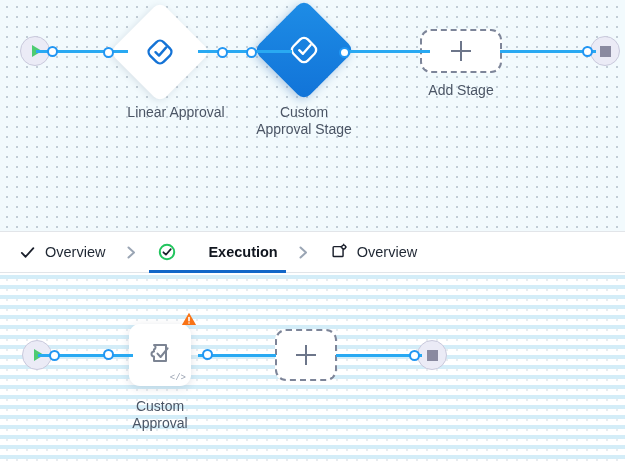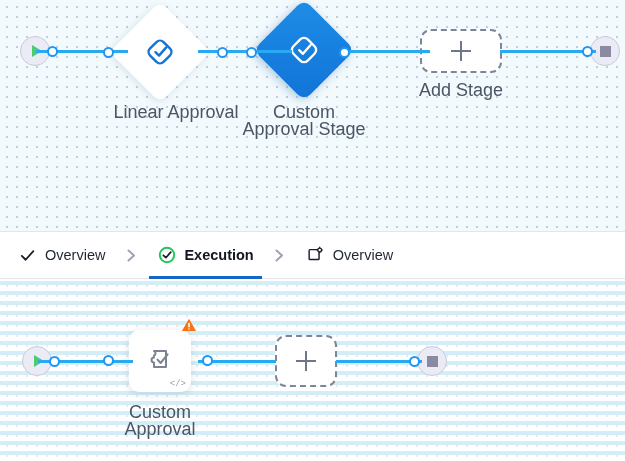--- a/index.html
+++ b/index.html
@@ -53,42 +53,42 @@
     position: absolute;
     inset: 0;
     background: linear-gradient(to bottom, rgba(255,255,255,0.55), rgba(255,255,255,0.55));
     pointer-events: none;
   }
   .canvas-steps > * { position: relative; }
 
   
   .tabbar {
     position: relative;
-    height: 48px;
+    height: 42px;
     flex: none;
     background: #ffffff;
     border-top: 1px solid #e2e5e9;
     border-bottom: 1px solid #e2e5e9;
     display: flex;
     align-items: stretch;
     padding-left: 14px;
     box-sizing: border-box;
   }
   .tab {
     display: flex;
     align-items: center;
     gap: 8px;
     padding: 0 4px;
     position: relative;
     cursor: pointer;
     color: #1f2733;
     font-size: 14.5px;
   }
   .tab .tab-label { white-space: nowrap; }
-  .tab.active .tab-label { font-weight: bold; color: #11161f; }
+  .tab.active .tab-label { font-weight: bold; color: #11161f; margin-left: 24px; }
   .tab.active::after {
     content: "";
     position: absolute;
     left: -4px;
     right: -4px;
     bottom: -1px;
     height: 3px;
     background: #1267c8;
   }
   .tab-sep {
@@ -219,21 +219,21 @@
     font-size: 9px;
     color: #9aa3b2;
     font-family: "Liberation Mono", "DejaVu Sans Mono", monospace;
     line-height: 1;
   }
 
   
   .caption {
     position: absolute;
     text-align: center;
-    font-size: 18px;
+    font-size: 14px;
     color: #4b5565;
     line-height: 17px;
     white-space: pre-line;
     pointer-events: none;
   }
 </style>
 </head>
 <body>
 
 <div class="app">

